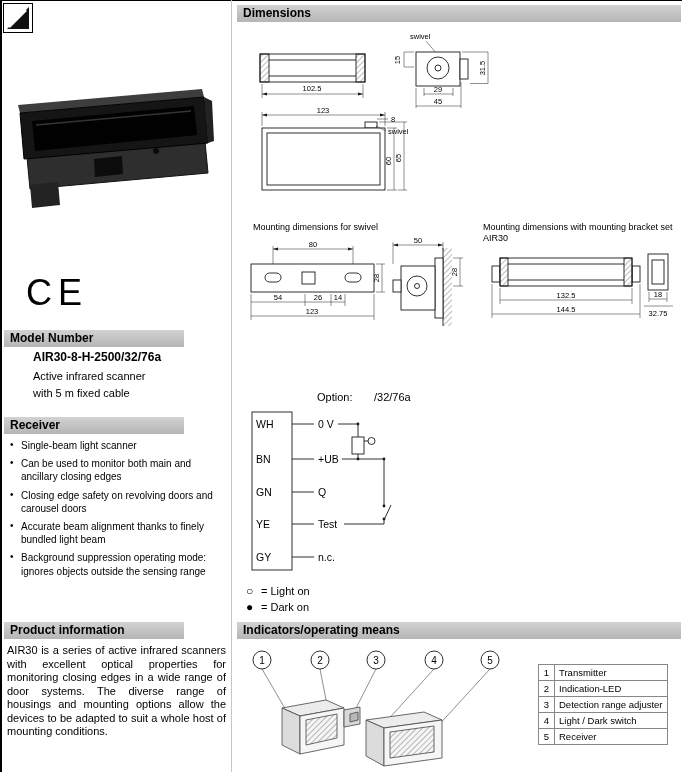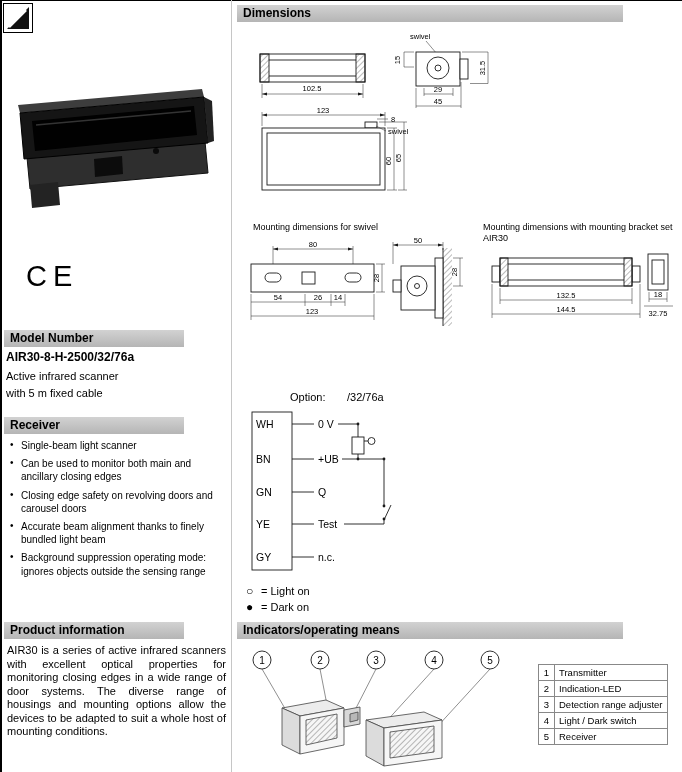--- a/index.html
+++ b/index.html
@@ -5,29 +5,29 @@
   *{box-sizing:border-box;}
   html,body{margin:0;padding:0;}
   body{width:682px;height:772px;background:#fff;font-family:"Liberation Sans",sans-serif;color:#000;}
   .page{position:relative;width:682px;height:772px;overflow:hidden;background:#fff;}
   .abs{position:absolute;}
   .top-rule{position:absolute;left:0;top:0;width:682px;height:1px;background:#000;}
   .left-rule{position:absolute;left:0;top:0;width:2px;height:772px;background:#000;}
   .divider{position:absolute;left:231px;top:0;width:1px;height:772px;background:#c6c6c6;}
   .hdr{position:absolute;height:17px;line-height:17px;background:linear-gradient(#d2d2d2,#b5b5b5);font-weight:bold;font-size:12px;padding-left:6px;white-space:nowrap;overflow:hidden;}
   .left-hdr{left:4px;width:180px;}
-  .right-hdr{left:237px;width:386px;}
-  .txt{position:absolute;font-size:11px;line-height:13px;white-space:nowrap;}
+  .right-hdr{left:237px;width:444px;}
+  .txt{position:absolute;font-size:11px;line-height:13px;white-space:nowrap;margin-left:27px;}
   .bold{font-weight:bold;}
   .features{position:absolute;left:7px;top:439px;width:219px;}
   .feat{position:relative;padding-left:14px;margin-bottom:5px;font-size:10px;line-height:13.2px;}
   .feat::before{content:"\2022";position:absolute;left:3px;top:-1px;}
   .para{position:absolute;left:7px;top:644px;width:219px;font-size:11px;line-height:13.5px;text-align:justify;}
   .caption{position:absolute;font-size:9px;line-height:11px;}
-  .ce{position:absolute;left:26px;top:260px;font-size:29px;letter-spacing:6px;font-weight:normal;}
+  .ce{position:absolute;left:26px;top:272px;font-size:36px;letter-spacing:6px;font-weight:normal;}
   .logo-box{position:absolute;left:3px;top:3px;width:30px;height:30px;border:1px solid #000;background:#fff;}
   .legend-row{position:absolute;font-size:11px;white-space:nowrap;}
   .legend-row .glyph{display:inline-block;width:15px;font-size:12px;}
   .ind-table{position:absolute;left:538px;top:664px;border-collapse:collapse;font-size:9.5px;background:#fff;}
   .ind-table td{border:1px solid #888;height:16px;padding:0 4px;white-space:nowrap;}
   .ind-table td.num{width:16px;text-align:center;padding:0 3px;}
   .ind-table td.lbl{width:112px;}
   svg.dw{position:absolute;overflow:visible;}
   svg text{font-family:"Liberation Sans",sans-serif;fill:#000;}
   svg .out{stroke:#1a1a1a;stroke-width:0.9;}

